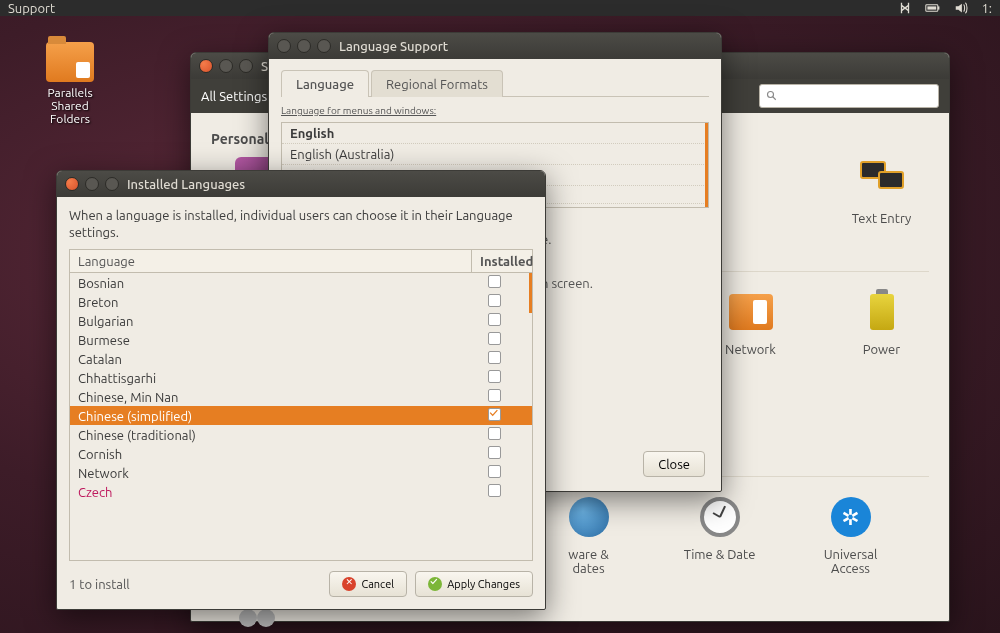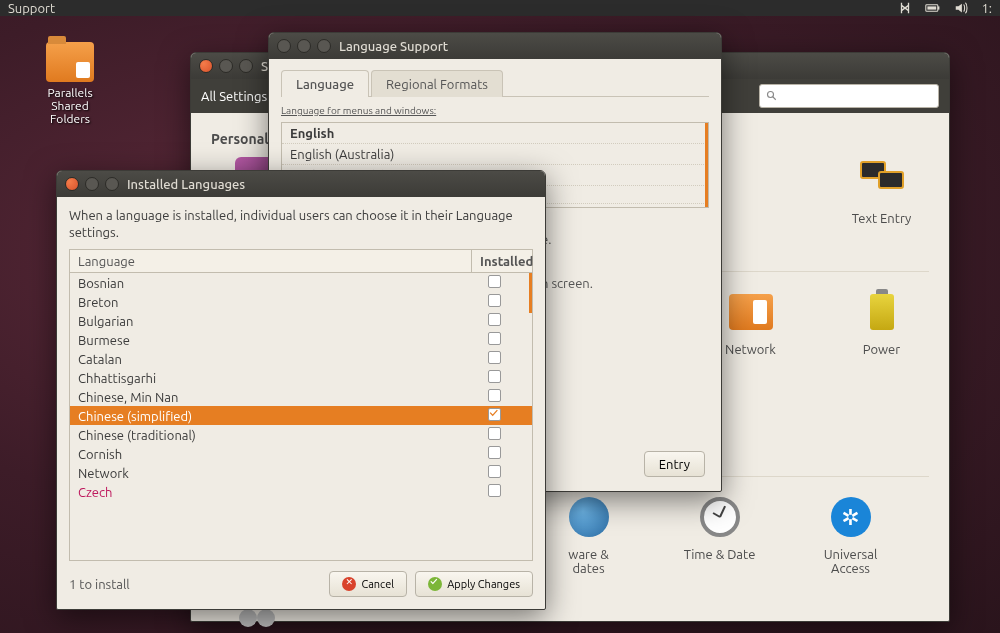--- a/index.html
+++ b/index.html
@@ -232,21 +232,21 @@
     <div class="lang-label">Language for menus and windows:</div>
     <div class="lang-listbox">
       <div class="row bold">English</div>
       <div class="row">English (Australia)</div>
       <div class="row cut">English (Canada)</div>
       <div class="row" style="height:18px"></div>
       <div class="scroll-ind"></div>
     </div>
     <div class="hint-text" style="margin-top:24px;margin-left:260px">e.</div>
     <div class="hint-text" style="margin-top:30px;margin-left:260px">n screen.</div>
-    <button class="close-btn">Entry</button>
+    <button class="close-btn">Close</button>
   </div>
 </div>
 
 <div class="window installed-window">
   <div class="window-header">
     <div class="controls">
       <span class="ctrl close"></span>
       <span class="ctrl"></span>
       <span class="ctrl"></span>
     </div>

